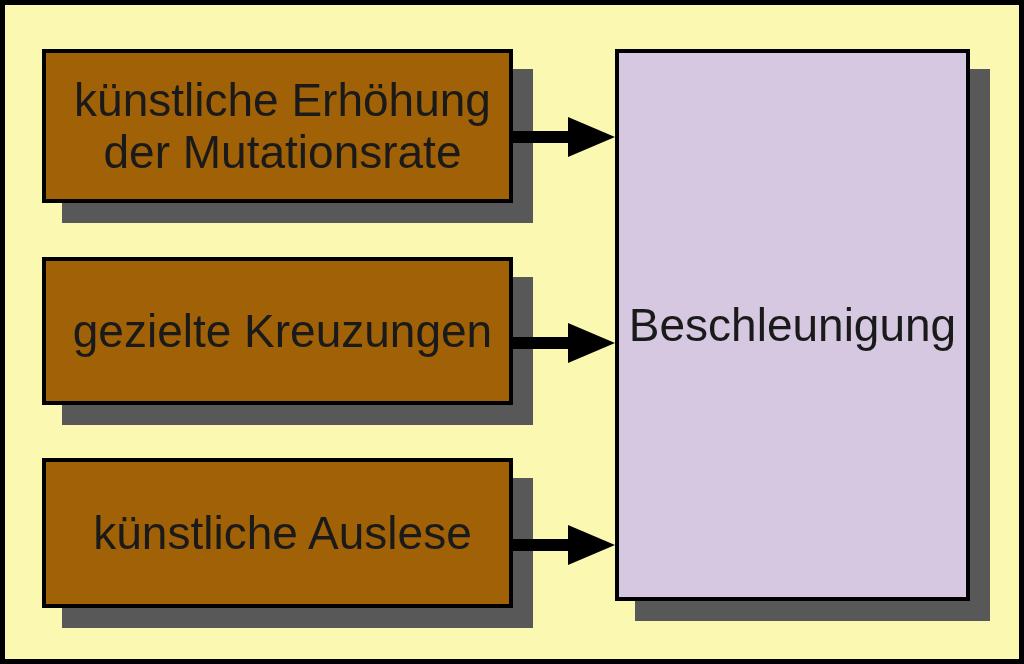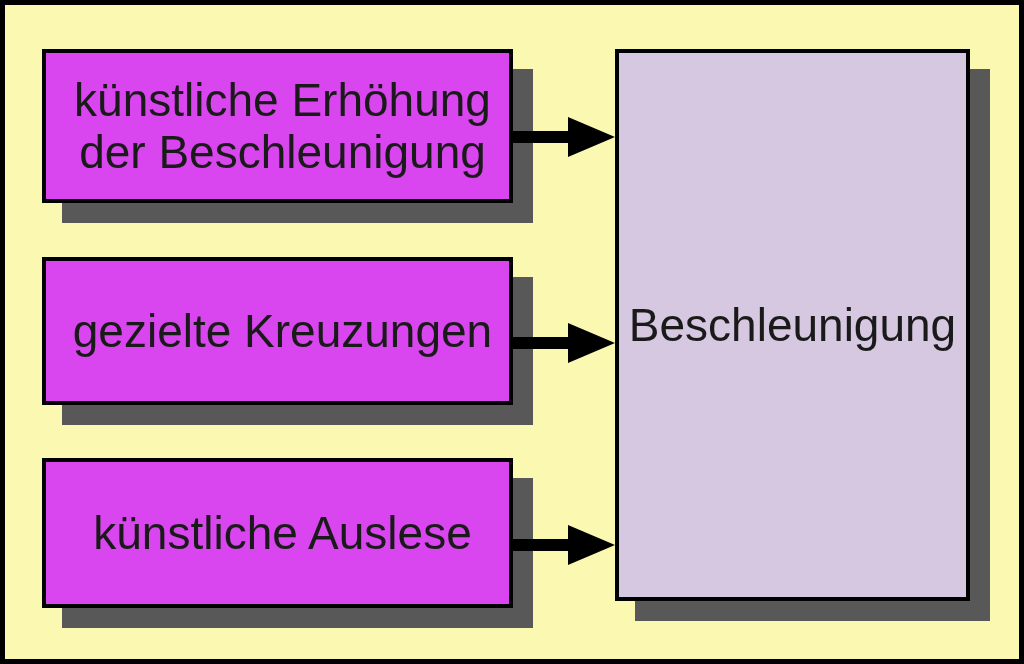--- a/index.html
+++ b/index.html
@@ -27,21 +27,21 @@
     align-items: center;
     justify-content: center;
     text-align: center;
     color: #1a1a1a;
     font-size: 46px;
     line-height: 52px;
   }
   .src-box {
     left: 37px;
     width: 471px;
-    background: #d946ef;
+    background: #a16207;
     padding-left: 10px;
   }
   .src-box.b1 { top: 44px;  height: 154px; }
   .src-box.b2 { top: 252px; height: 148px; }
   .src-box.b3 { top: 453px; height: 150px; }
   .result-box {
     left: 610px;
     top: 44px;
     width: 355px;
     height: 552px;
@@ -76,21 +76,21 @@
   .arrow.a3 { top: 520px; }
   .line { white-space: nowrap; }
 </style>
 </head>
 <body>
 
 <div class="stage">
 
   <div class="box src-box b1">
     <div class="line">künstliche Erhöhung</div>
-    <div class="line">der Beschleunigung</div>
+    <div class="line">der Mutationsrate</div>
   </div>
 
   <div class="box src-box b2">
     <div class="line">gezielte Kreuzungen</div>
   </div>
 
   <div class="box src-box b3">
     <div class="line">künstliche Auslese</div>
   </div>
 

